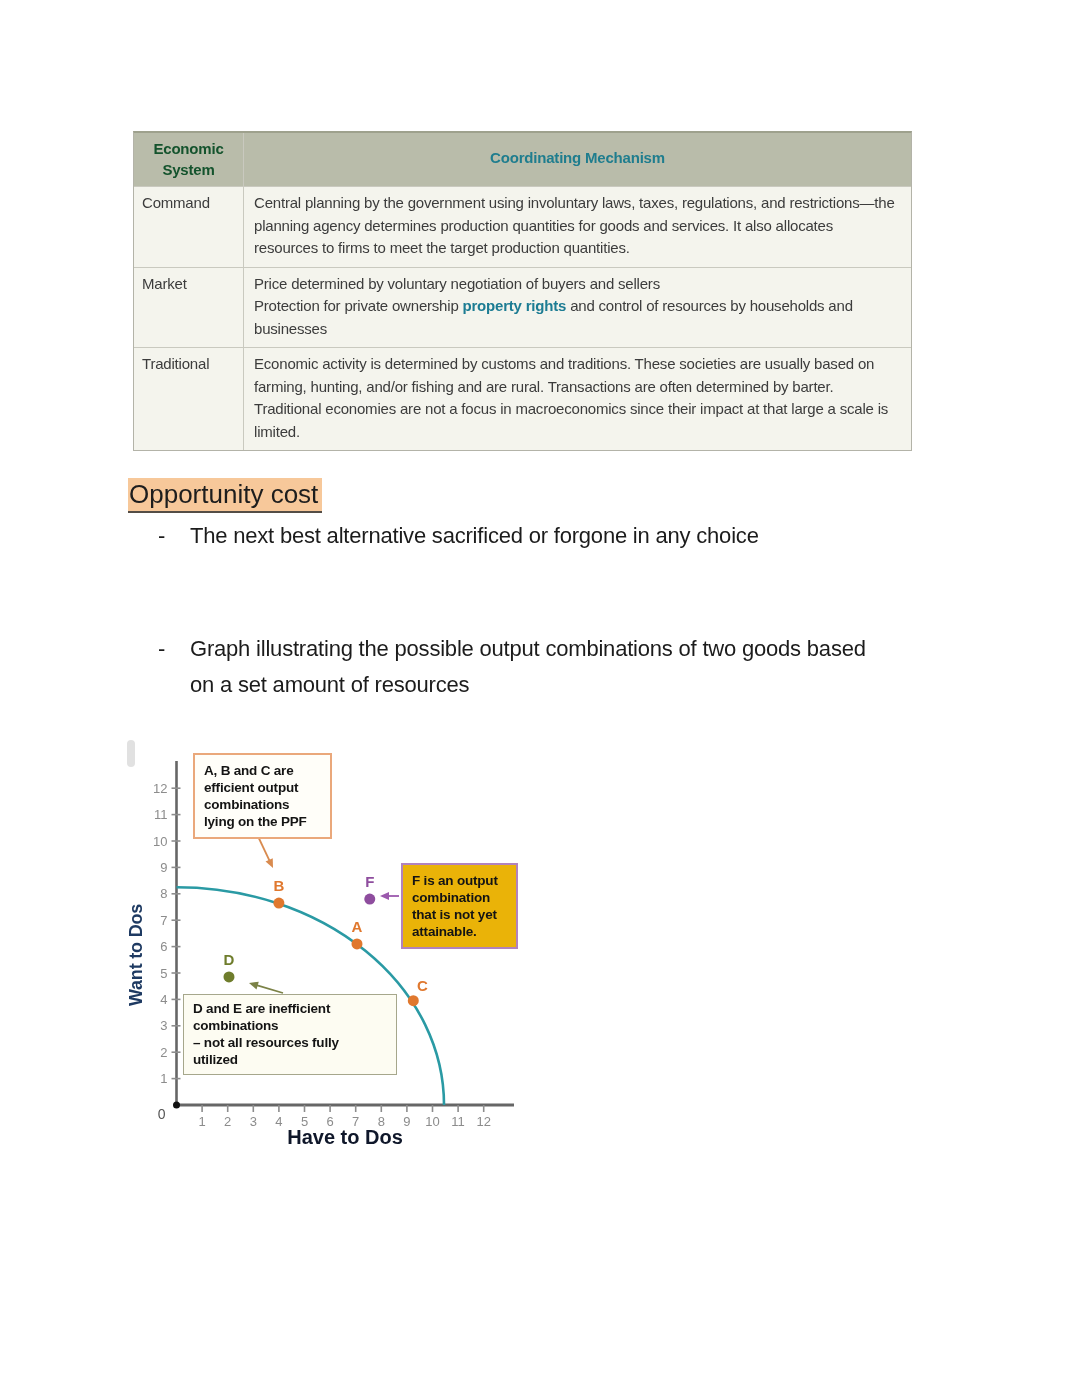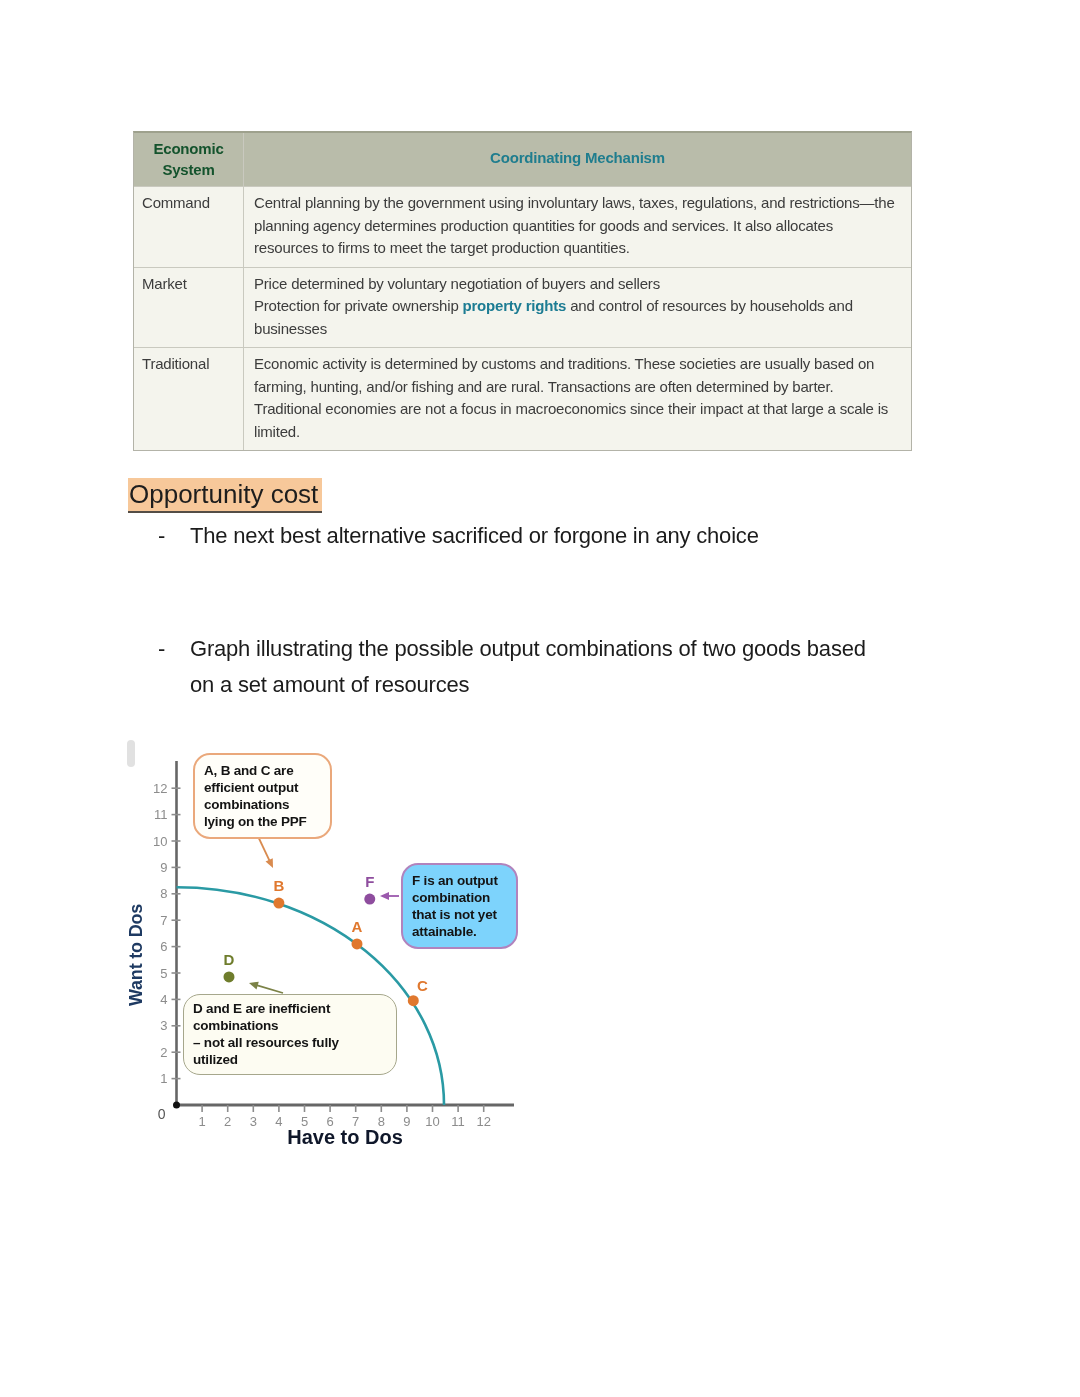--- a/index.html
+++ b/index.html
@@ -31,23 +31,23 @@
   .b1{top:518px;}
   .b2{top:631px;width:730px;}
   .bullet .dash{flex:0 0 32px;}
   .bullet .btext{flex:1;}
 
   
   .chart{position:absolute;left:115px;top:733px;width:430px;height:445px;}
   .cursor-mark{position:absolute;left:12px;top:7px;width:8px;height:27px;background:#dadada;border-radius:4px;opacity:.8;}
   #chart-svg{position:absolute;left:0;top:0;}
   .ann{position:absolute;box-sizing:border-box;font-weight:bold;font-size:13.5px;line-height:17px;
-       color:#141414;padding:7px 9px;background:#fffef9;letter-spacing:-0.2px;border-radius:17px;}
+       color:#141414;padding:7px 9px;background:#fffef9;letter-spacing:-0.2px;}
   .ann-efficient{left:78px;top:20px;width:139px;border:2px solid #eaa87b;}
-  .ann-unattainable{left:286px;top:130px;width:117px;border:2px solid #b183bd;background:#7dd3fc;}
+  .ann-unattainable{left:286px;top:130px;width:117px;border:2px solid #b183bd;background:#eab308;}
   .ann-inefficient{left:68px;top:261px;width:214px;border:1.5px solid #a6a78c;background:#fdfcf2;padding:5px 9px 6px 9px;}
   .ylabel{position:absolute;left:-68px;top:211px;width:180px;height:22px;text-align:center;
           transform:rotate(-90deg);font-weight:bold;font-size:18px;color:#1e3a62;letter-spacing:-0.2px;}
   .xlabel{position:absolute;left:130px;top:393px;width:200px;text-align:center;
           font-weight:bold;font-size:20px;color:#0f172a;}
 </style>
 </head>
 <body>
 
 <div id="page">

